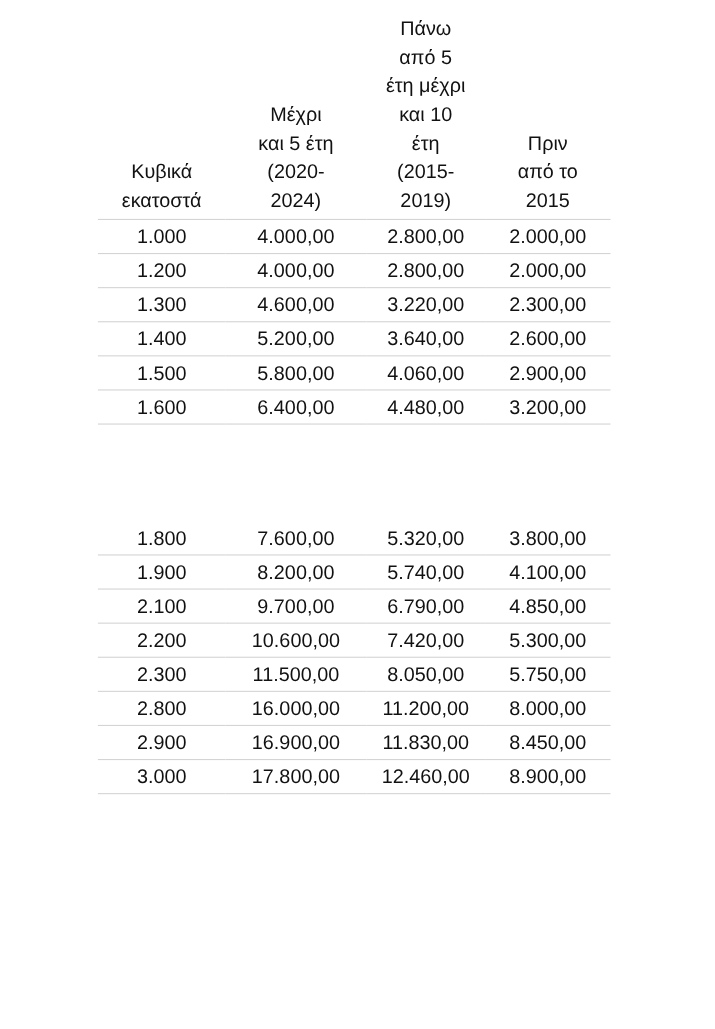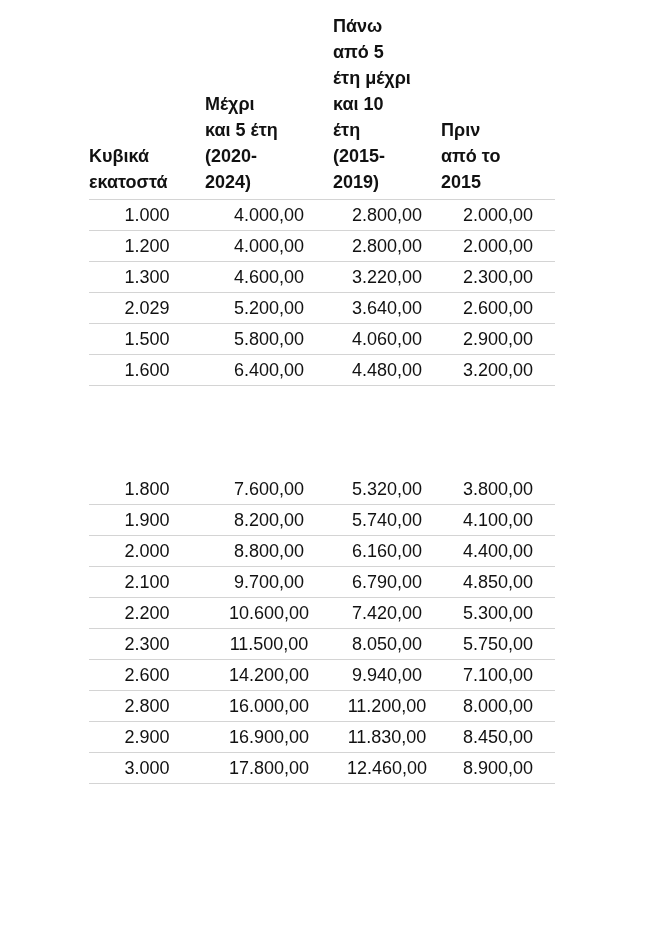--- a/index.html
+++ b/index.html
@@ -23,26 +23,26 @@
     top: 0;
     width: 466px;
     border-collapse: collapse;
     table-layout: fixed;
   }
   col.c1 { width: 116px; }
   col.c2 { width: 128px; }
   col.c3 { width: 108px; }
   col.c4 { width: 114px; }
   th {
-    font-weight: 700;
+    font-weight: 400;
     font-size: 18px;
     line-height: 26px;
     color: #111111;
     vertical-align: bottom;
-    text-align: left;
+    text-align: center;
     white-space: pre-line;
     padding: 13px 0 4px 0;
     border-bottom: 1px solid #d4d4d4;
   }
   td {
     font-size: 18px;
     line-height: 30px;
     height: 30px;
     color: #111111;
     text-align: center;
@@ -103,21 +103,21 @@
   </tr>
 
   <tr>
     <td>1.300</td>
     <td>4.600,00</td>
     <td>3.220,00</td>
     <td>2.300,00</td>
   </tr>
 
   <tr>
-    <td>2.029</td>
+    <td>1.400</td>
     <td>5.200,00</td>
     <td>3.640,00</td>
     <td>2.600,00</td>
   </tr>
 
   <tr>
     <td>1.500</td>
     <td>5.800,00</td>
     <td>4.060,00</td>
     <td>2.900,00</td>
@@ -142,26 +142,20 @@
     <td>3.800,00</td>
   </tr>
 
   <tr>
     <td>1.900</td>
     <td>8.200,00</td>
     <td>5.740,00</td>
     <td>4.100,00</td>
   </tr>
 
-  <tr>
-    <td>2.000</td>
-    <td>8.800,00</td>
-    <td>6.160,00</td>
-    <td>4.400,00</td>
-  </tr>
 
   <tr>
     <td>2.100</td>
     <td>9.700,00</td>
     <td>6.790,00</td>
     <td>4.850,00</td>
   </tr>
 
   <tr>
     <td>2.200</td>
@@ -172,26 +166,20 @@
 
   <tr>
     <td>2.300</td>
     <td>11.500,00</td>
     <td>8.050,00</td>
     <td>5.750,00</td>
   </tr>
 
 
 
-  <tr>
-    <td>2.600</td>
-    <td>14.200,00</td>
-    <td>9.940,00</td>
-    <td>7.100,00</td>
-  </tr>
 
 
   <tr>
     <td>2.800</td>
     <td>16.000,00</td>
     <td>11.200,00</td>
     <td>8.000,00</td>
   </tr>
 
   <tr>

